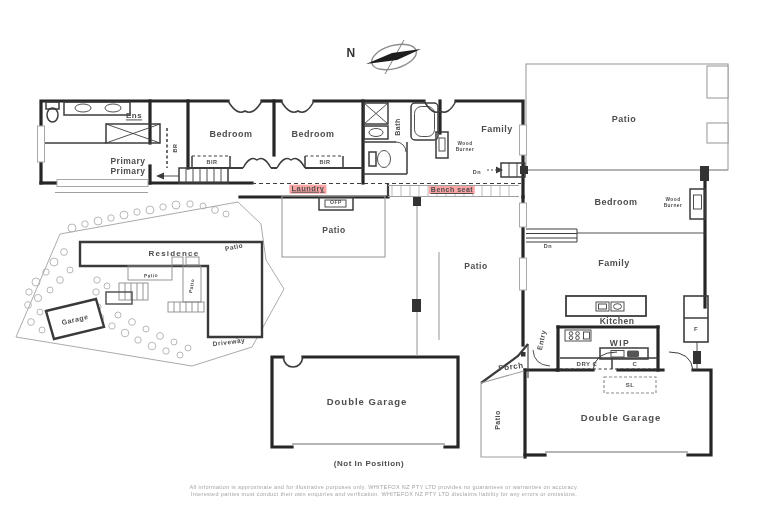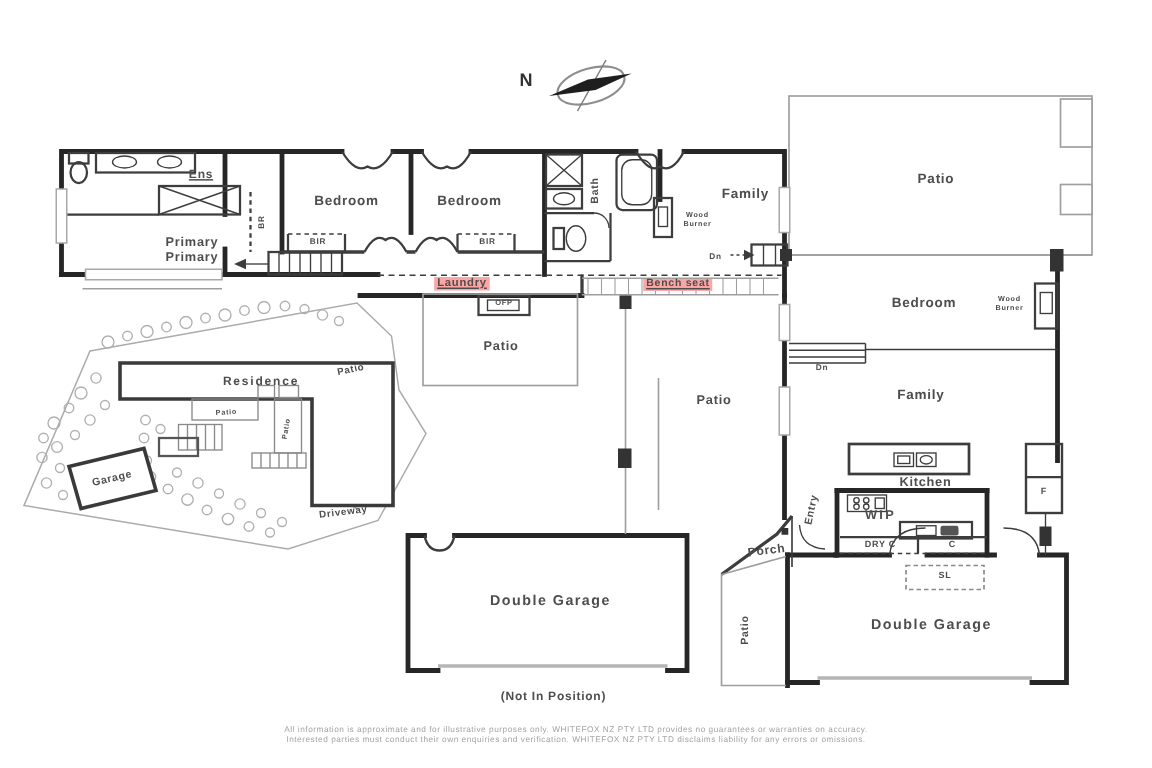--- a/index.html
+++ b/index.html
@@ -244,21 +244,21 @@
   <div class="lbl" style="left:336px;top:203px;font-size:5px;">OFP</div>
   <div class="lbl bg" style="left:452px;top:190px;font-size:7px;">Bench seat</div>
   <div class="lbl" style="left:624px;top:119px;font-size:9px;">Patio</div>
   <div class="lbl" style="left:616px;top:202px;font-size:9px;">Bedroom</div>
   <div class="lbl wrap" style="left:673px;top:203px;font-size:4.8px;width:30px;">Wood Burner</div>
   <div class="lbl" style="left:548px;top:246px;font-size:5.5px;">Dn</div>
   <div class="lbl" style="left:614px;top:263px;font-size:9px;">Family</div>
   <div class="lbl" style="left:334px;top:231px;font-size:8.5px;">Patio</div>
   <div class="lbl" style="left:476px;top:267px;font-size:8.5px;">Patio</div>
   <div class="lbl" style="left:617px;top:322px;font-size:8.5px;">Kitchen</div>
-  <div class="lbl" style="left:587px;top:344px;font-size:8.5px;letter-spacing:1.5px;text-align:center;">WIP</div>
+  <div class="lbl" style="left:620px;top:344px;font-size:8.5px;letter-spacing:1.5px;text-align:center;">WIP</div>
   <div class="lbl" style="left:587px;top:364px;font-size:6px;">DRY C</div>
   <div class="lbl" style="left:635px;top:364px;font-size:6px;">C</div>
   <div class="lbl" style="left:630px;top:385px;font-size:6px;">SL</div>
   <div class="lbl" style="left:696px;top:329px;font-size:6px;">F</div>
   <div class="lbl" style="left:542px;top:340px;font-size:7px;transform:translate(-50%,-50%) rotate(-78deg);">Entry</div>
   <div class="lbl" style="left:511px;top:367px;font-size:8px;transform:translate(-50%,-50%) rotate(-7deg);">Porch</div>
   <div class="lbl" style="left:498px;top:420px;font-size:7px;transform:translate(-50%,-50%) rotate(-90deg);">Patio</div>
   <div class="lbl" style="left:621px;top:418px;font-size:9.5px;letter-spacing:1px;">Double Garage</div>
 
   <div class="lbl" style="left:367px;top:402px;font-size:9.5px;letter-spacing:1px;">Double Garage</div>

